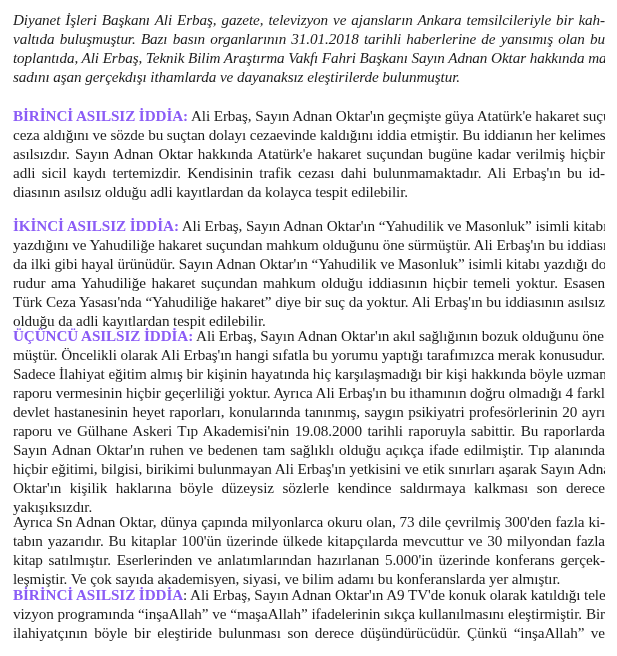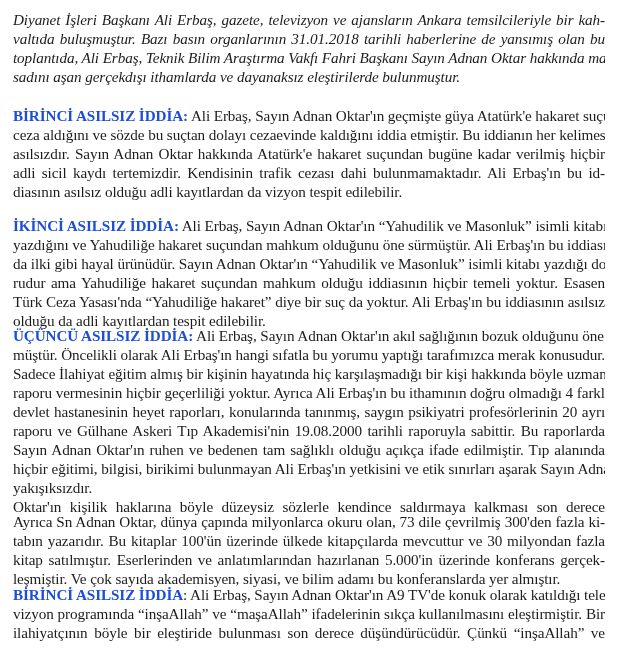--- a/index.html
+++ b/index.html
@@ -8,62 +8,62 @@
     position: absolute; left: 13px; top: 0; width: 592px;
     font-family: "Liberation Serif", "DejaVu Serif", serif;
     font-size: 15.2px; color: #1c1c1c; letter-spacing: -0.1px;
   }
   .para { position: absolute; left: 0; width: 592px; }
   .line {
     display: block; height: 19px; line-height: 19px; white-space: nowrap;
     text-align: justify; text-align-last: justify; overflow: hidden;
   }
   .line.last { text-align-last: left; }
-  .lead { font-weight: bold; color: #1d4ed8; }
+  .lead { font-weight: bold; color: #8b5cf6; }
 </style>
 </head>
 <body>
 
 <div class="page">
 
   <div class="para" style="top:10px;font-style:italic;">
     <span class="line">Diyanet İşleri Başkanı Ali Erbaş, gazete, televizyon ve ajansların Ankara temsilcileriyle bir kah-</span>
     <span class="line">valtıda buluşmuştur. Bazı basın organlarının 31.01.2018 tarihli haberlerine de yansımış olan bu</span>
     <span class="line">toplantıda, Ali Erbaş, Teknik Bilim Araştırma Vakfı Fahri Başkanı Sayın Adnan Oktar hakkında mak-</span>
     <span class="line last">sadını aşan gerçekdışı ithamlarda ve dayanaksız eleştirilerde bulunmuştur.</span>
   </div>
 
   <div class="para" style="top:106px;">
     <span class="line"><b class="lead">BİRİNCİ ASILSIZ İDDİA:</b><span> Ali Erbaş, Sayın Adnan Oktar'ın geçmişte güya Atatürk'e hakaret suçundan</span></span>
     <span class="line">ceza aldığını ve sözde bu suçtan dolayı cezaevinde kaldığını iddia etmiştir. Bu iddianın her kelimesi</span>
     <span class="line">asılsızdır. Sayın Adnan Oktar hakkında Atatürk'e hakaret suçundan bugüne kadar verilmiş hiçbir</span>
     <span class="line">adli sicil kaydı tertemizdir. Kendisinin trafik cezası dahi bulunmamaktadır. Ali Erbaş'ın bu id-</span>
-    <span class="line last">diasının asılsız olduğu adli kayıtlardan da vizyon tespit edilebilir.</span>
+    <span class="line last">diasının asılsız olduğu adli kayıtlardan da kolayca tespit edilebilir.</span>
   </div>
 
   <div class="para" style="top:216px;">
     <span class="line"><b class="lead">İKİNCİ ASILSIZ İDDİA:</b><span> Ali Erbaş, Sayın Adnan Oktar'ın “Yahudilik  ve Masonluk” isimli kitabı</span></span>
     <span class="line">yazdığını ve Yahudiliğe hakaret suçundan mahkum olduğunu öne sürmüştür. Ali Erbaş'ın bu iddiası</span>
     <span class="line">da ilki gibi hayal ürünüdür. Sayın Adnan Oktar'ın “Yahudilik ve Masonluk” isimli kitabı yazdığı doğ-</span>
     <span class="line">rudur ama Yahudiliğe hakaret suçundan mahkum olduğu iddiasının hiçbir temeli yoktur. Esasen</span>
     <span class="line">Türk Ceza Yasası'nda “Yahudiliğe hakaret” diye bir suç da yoktur. Ali Erbaş'ın bu iddiasının asılsız</span>
     <span class="line last">olduğu da adli kayıtlardan tespit edilebilir.</span>
   </div>
 
   <div class="para" style="top:326px;">
     <span class="line"><b class="lead">ÜÇÜNCÜ ASILSIZ İDDİA:</b><span> Ali Erbaş, Sayın Adnan Oktar'ın akıl sağlığının bozuk olduğunu öne sür-</span></span>
     <span class="line">müştür. Öncelikli olarak Ali Erbaş'ın hangi sıfatla bu yorumu yaptığı tarafımızca merak konusudur.</span>
     <span class="line">Sadece İlahiyat eğitim almış bir kişinin hayatında hiç karşılaşmadığı bir kişi hakkında böyle uzman</span>
     <span class="line">raporu vermesinin hiçbir geçerliliği yoktur. Ayrıca Ali Erbaş'ın bu ithamının doğru olmadığı 4 farklı</span>
     <span class="line">devlet hastanesinin heyet raporları, konularında tanınmış, saygın psikiyatri profesörlerinin 20 ayrı</span>
     <span class="line">raporu ve Gülhane Askeri Tıp Akademisi'nin 19.08.2000 tarihli raporuyla sabittir. Bu raporlarda</span>
     <span class="line">Sayın Adnan Oktar'ın ruhen ve bedenen tam sağlıklı olduğu açıkça ifade edilmiştir. Tıp alanında</span>
     <span class="line">hiçbir eğitimi, bilgisi, birikimi bulunmayan Ali Erbaş'ın yetkisini ve etik sınırları aşarak Sayın Adnan</span>
+    <span class="line">Oktar'ın kişilik haklarına böyle düzeysiz sözlerle kendince saldırmaya kalkması son derece</span>
     <span class="line last">yakışıksızdır.</span>
-    <span class="line">Oktar'ın kişilik haklarına böyle düzeysiz sözlerle kendince saldırmaya kalkması son derece</span>
   </div>
 
   <div class="para" style="top:512px;">
     <span class="line">Ayrıca Sn Adnan Oktar, dünya çapında milyonlarca okuru olan, 73 dile çevrilmiş 300'den fazla ki-</span>
     <span class="line">tabın yazarıdır. Bu kitaplar 100'ün üzerinde ülkede kitapçılarda mevcuttur ve 30 milyondan fazla</span>
     <span class="line">kitap satılmıştır. Eserlerinden ve anlatımlarından hazırlanan 5.000'in üzerinde konferans gerçek-</span>
     <span class="line last">leşmiştir. Ve çok sayıda akademisyen, siyasi, ve bilim adamı bu konferanslarda yer almıştır.</span>
   </div>
 
   <div class="para" style="top:585px;">

